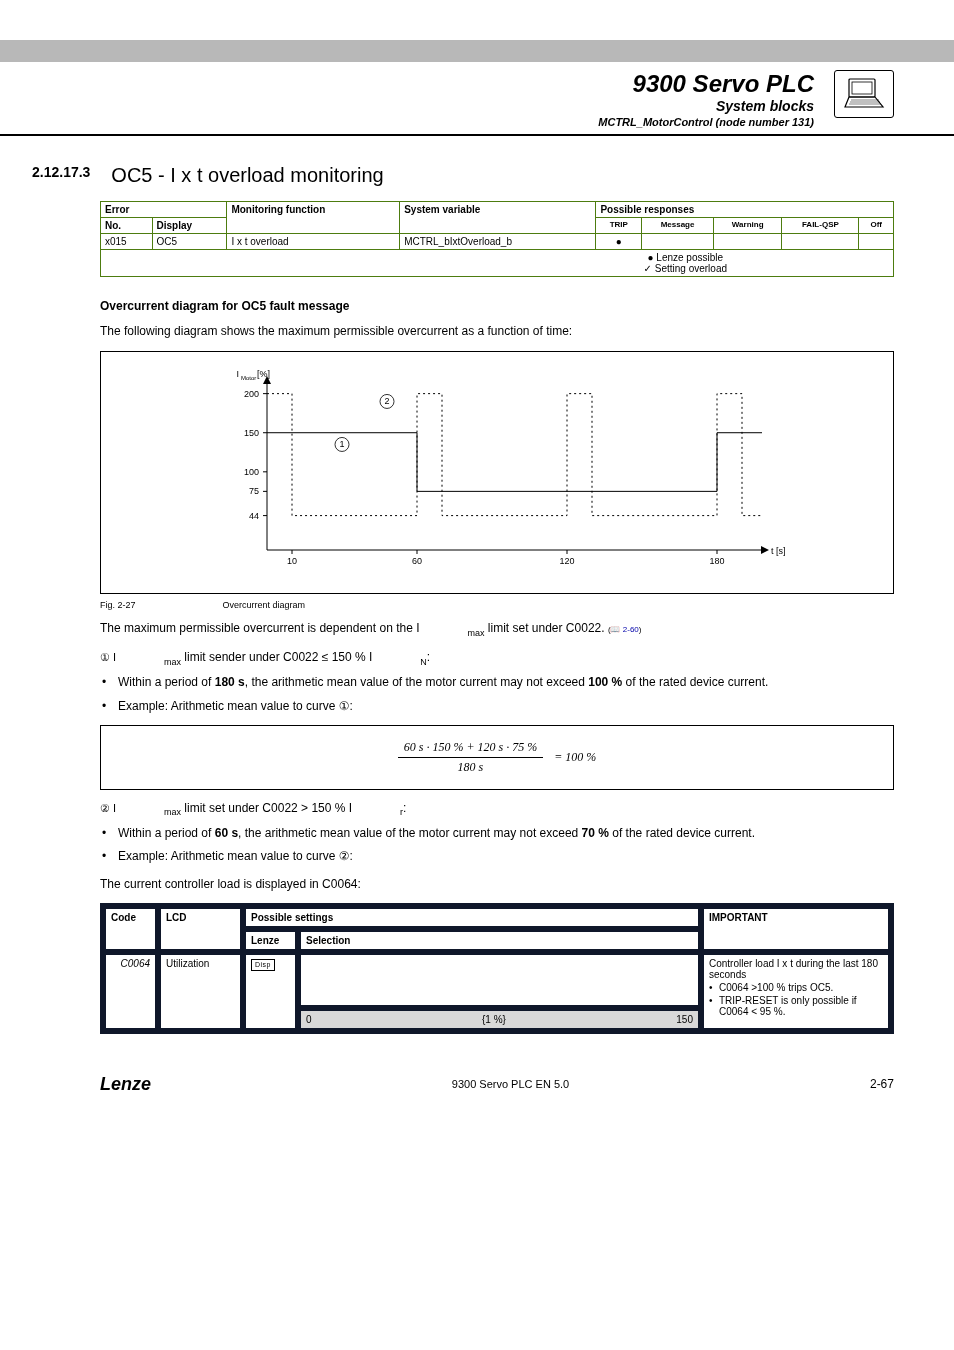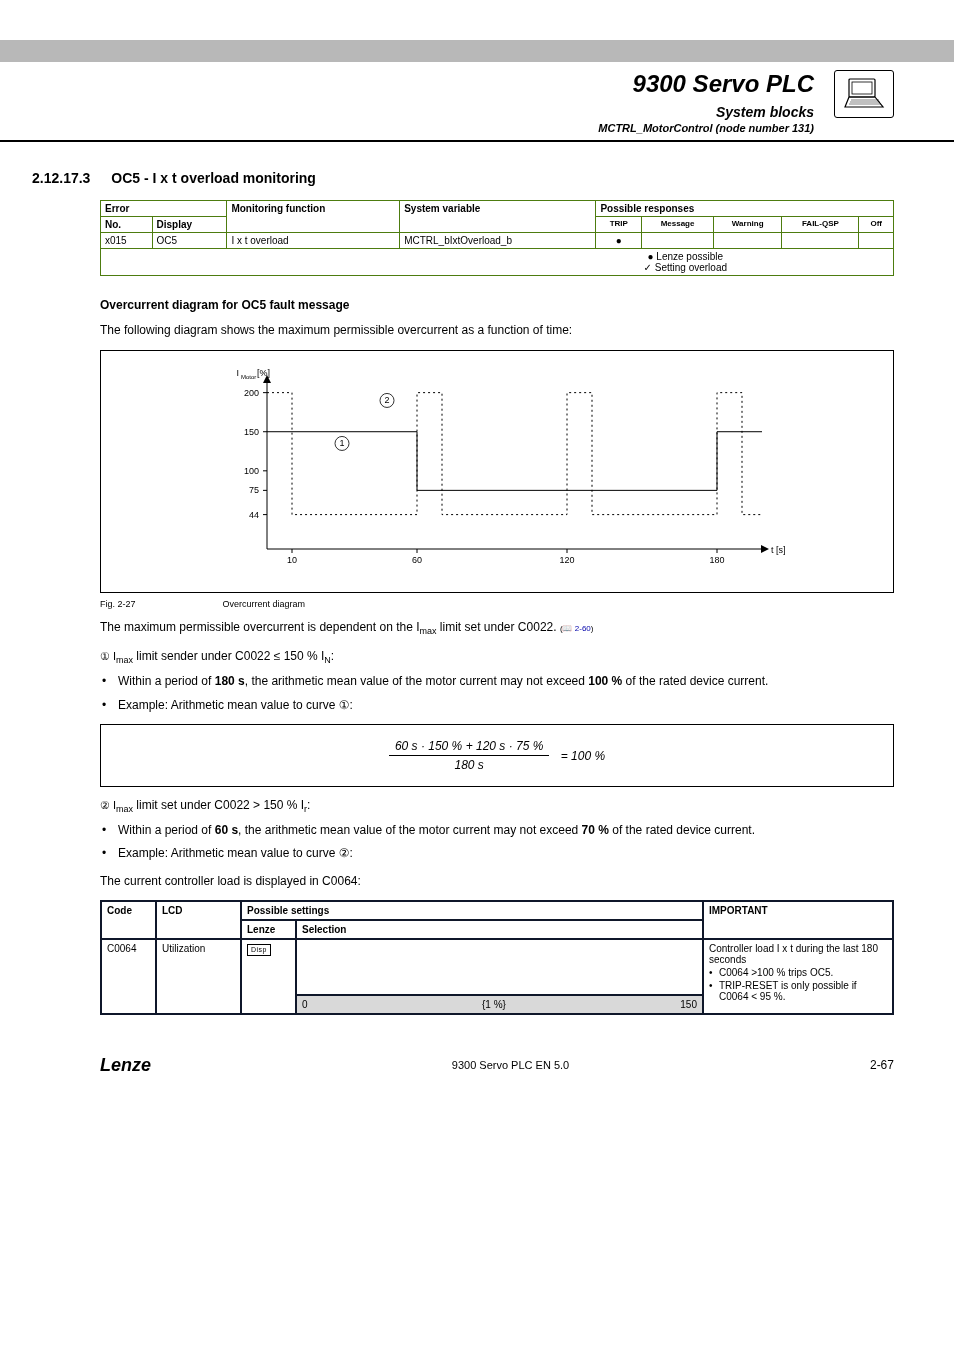--- a/index.html
+++ b/index.html
@@ -10,54 +10,54 @@
     background: #fff;
     width: 954px;
     margin: 0 auto;
     padding: 0;
   }
   .page { padding: 40px 60px 40px 100px; position: relative; }
   .topbar { height: 22px; background: #b8b8b8; margin: 0 -60px 8px -100px; }
   .header { display: flex; align-items: flex-start; gap: 20px; }
   .header-text { flex: 1; text-align: right; }
   .h-title { font-family: Arial, sans-serif; font-style: italic; font-weight: bold; font-size: 24px; }
-  .h-sub1 { font-style: italic; font-weight: bold; font-size: 14px; margin-top: 6px; }
+  .h-sub1 { font-style: italic; font-weight: bold; font-size: 14px; margin-top: 0; }
   .h-sub2 { font-style: italic; font-weight: bold; font-size: 11px; margin-top: 2px; }
   .h-icon { width: 60px; height: 48px; border: 1.5px solid #000; border-radius: 3px; position: relative; display: flex; align-items: center; justify-content: center; }
   .h-icon svg { width: 42px; height: 34px; }
   .hr { height: 1.5px; background: #000; margin: 6px -60px 28px -100px; }
   .sec-num { font-weight: bold; font-size: 14px; margin-left: -68px; display: inline-block; width: 76px; vertical-align: top; }
-  .sec-title { font-weight: bold; font-size: 14px; display: inline; }
+  .sec-title { font-weight: normal; font-size: 20px; display: inline; }
   table.tbl { border-collapse: collapse; width: 100%; font-size: 10px; margin-top: 14px; }
   table.tbl th, table.tbl td { border: 1px solid #4d7c0f; padding: 2px 4px; text-align: left; vertical-align: top; }
   table.tbl th { font-weight: bold; }
   .tc { text-align: center !important; }
   .subhead { font-weight: bold; font-size: 12px; margin-top: 22px; }
   .body-p { font-size: 12px; margin-top: 10px; line-height: 1.4; }
   .diagram-wrap { border: 1px solid #000; margin-top: 12px; padding: 14px 24px; }
   .fig-cap { font-size: 9px; margin-top: 6px; }
   .fig-cap .fignum { display: inline-block; width: 120px; }
   .circnum { font-family: Arial; font-size: 11px; }
   ul.b { list-style: none; margin: 6px 0 0 0; padding: 0; }
   ul.b > li { position: relative; padding-left: 18px; margin-top: 6px; line-height: 1.45; }
   ul.b > li::before { content: "•"; position: absolute; left: 2px; top: 0; }
-  .eq-box { border: 1px solid #000; padding: 14px 0; text-align: center; font-style: italic; font-size: 12px; margin-top: 10px; }
+  .eq-box { border: 1px solid #000; padding: 14px 0; text-align: center; font-style: italic; font-size: 12px; margin-top: 10px; font-family: Liberation Serif, serif; }
   .eq-box .fr { display: inline-block; vertical-align: middle; }
   .eq-box .fr .num { display: block; border-bottom: 1px solid #000; padding: 0 6px 2px; }
   .eq-box .fr .den { display: block; padding-top: 2px; }
   .eq-box .eq-r { display: inline-block; vertical-align: middle; margin-left: 8px; }
   table.codetbl { border-collapse: collapse; width: 100%; font-size: 10px; margin-top: 10px; }
-  table.codetbl th, table.codetbl td { border: 2px solid #0f172a; padding: 3px 5px; vertical-align: top; text-align: left; }
+  table.codetbl th, table.codetbl td { border: 6px solid #0f172a; padding: 3px 5px; vertical-align: top; text-align: left; }
   table.codetbl th { font-weight: bold; }
   .disp-badge { display: inline-block; border: 1px solid #000; font-size: 7px; padding: 0 3px; line-height: 10px; letter-spacing: 0.5px; }
   .range-row td { background: #d9d9d9; }
   .footer { display: flex; justify-content: space-between; align-items: center; margin-top: 40px; font-size: 11px; }
   .footer .brand { font-weight: bold; font-style: italic; font-size: 18px; }
   .footer .pg { font-size: 12px; }
-  sub { font-size: 0.75em; }
+  sub { font-size: 0.75em; margin-left: 48px; }
   .link { color: #0000aa; }
   .tiny { font-size: 8px; }
   .imp-list { list-style: none; padding-left: 0; }
   .imp-list li { position: relative; padding-left: 10px; margin-top: 2px; }
   .imp-list li::before { content: "•"; position: absolute; left: 0; }
 </style>
 </head>
 <body>
 
 <div class="page">
@@ -203,21 +203,21 @@
       <th rowspan="2" style="width:55px;">Code</th>
       <th rowspan="2" style="width:85px;">LCD</th>
       <th colspan="2">Possible settings</th>
       <th rowspan="2" style="width:190px;">IMPORTANT</th>
     </tr>
     <tr>
       <th style="width:55px;">Lenze</th>
       <th>Selection</th>
     </tr>
     <tr>
-      <td rowspan="2" style="text-align:left;">C0064</td>
+      <td rowspan="2" style="text-align:right;font-style:italic;">C0064</td>
       <td rowspan="2">Utilization</td>
       <td rowspan="2"><span class="disp-badge">Disp</span></td>
       <td style="height:56px;"></td>
       <td rowspan="2">
         <span>Controller load I x t during the last 180 seconds</span>
         <ul class="imp-list">
           <li>C0064 &gt;100 % trips OC5.</li>
           <li>TRIP-RESET is only possible if C0064 &lt; 95 %.</li>
         </ul>
       </td>

